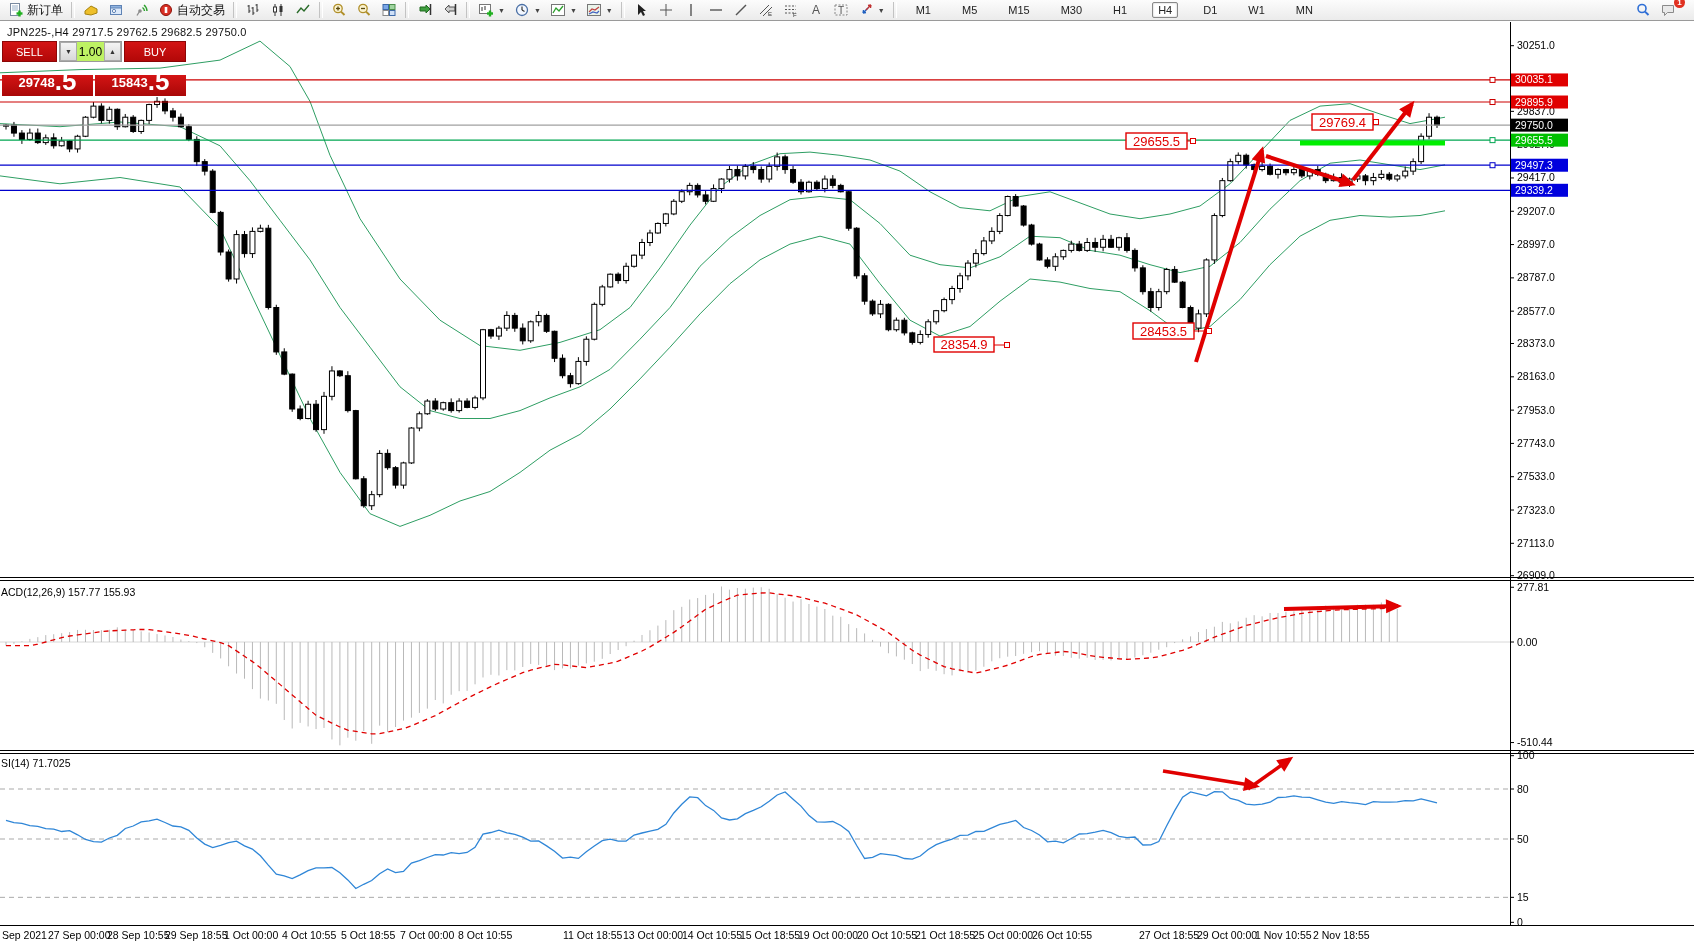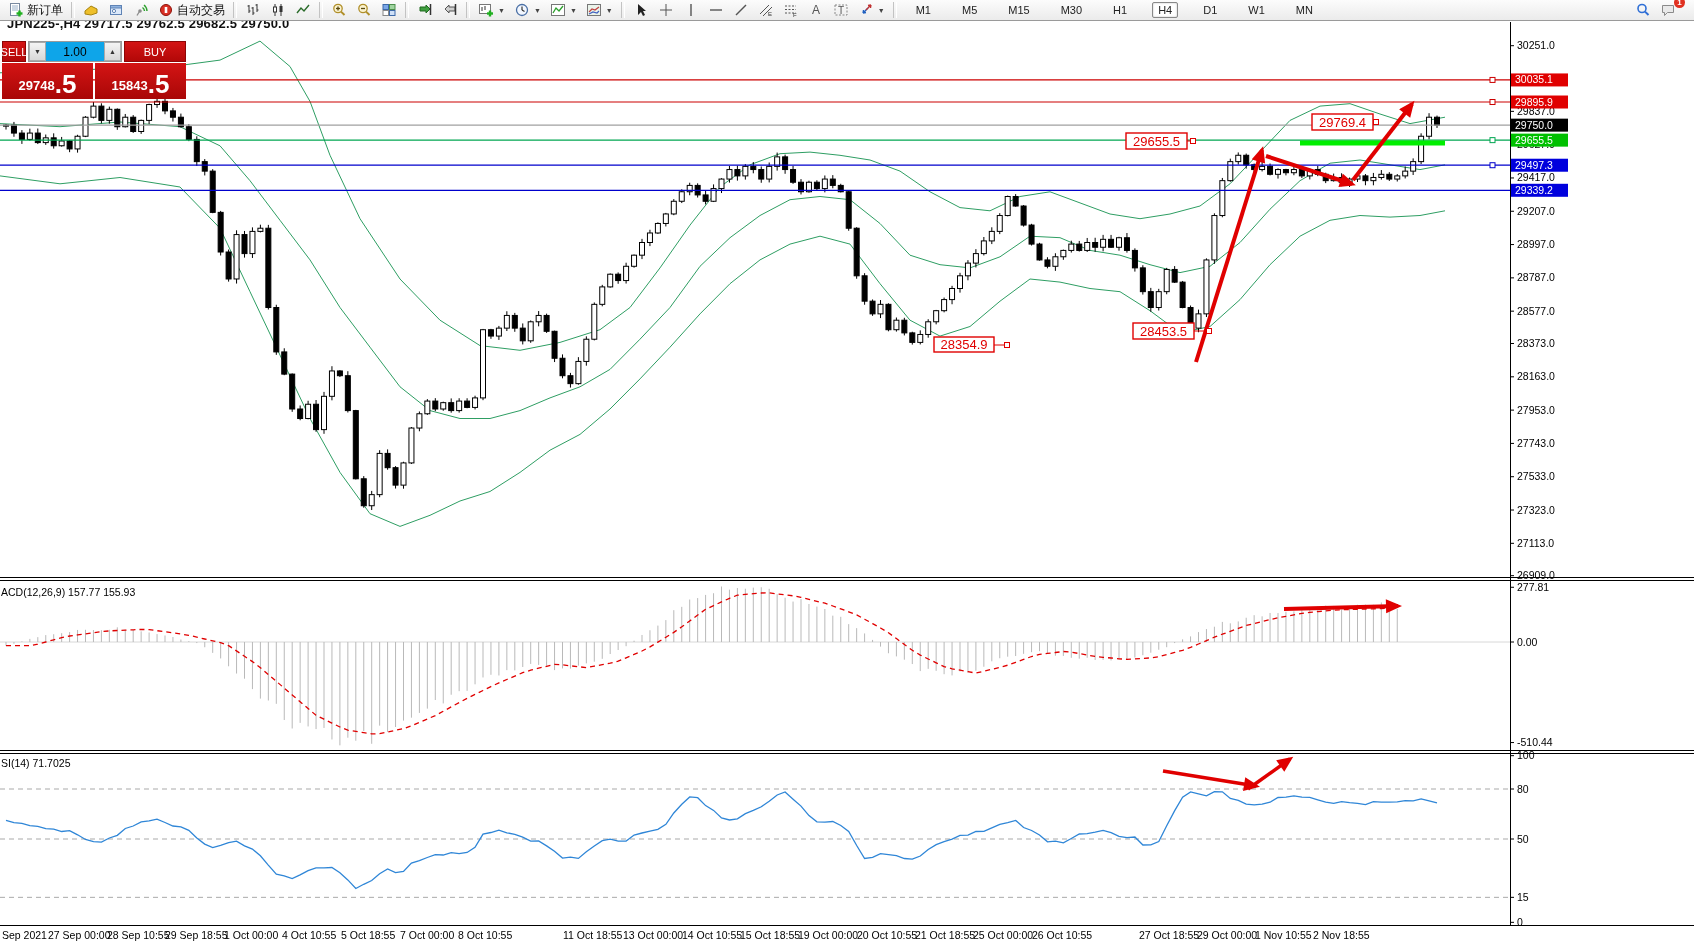--- a/index.html
+++ b/index.html
@@ -7,31 +7,31 @@
   svg text{font-family:"Liberation Sans",sans-serif}
   .toolbar{position:absolute;top:0;left:0;width:1694px;height:21px;background:linear-gradient(#fcfcfc,#ebebeb);border-bottom:1px solid #9a9a9a;display:flex;align-items:center;padding:0 4px;box-sizing:border-box;z-index:6}
   .tb-group{display:flex;align-items:center;gap:1px}
   .tbtn{height:18px;display:flex;align-items:center;gap:3px;padding:0 3px;font-size:12px;color:#111;border:1px solid transparent;border-radius:2px}
   .sep{width:2px;height:16px;border-left:1px solid #c3c3c3;border-right:1px solid #fff;margin:0 4px}
   .caret{font-size:7px;color:#444;margin-left:1px}
   .tf-btn{font-size:11px;color:#222;padding:1px 5px;margin:0 9px;border:1px solid transparent;border-radius:2px}
   .tf-btn.active{background:#fff;border:1px solid #888;box-shadow:inset 0 0 2px #bbb}
   .spacer{flex:1}
   .badge{position:absolute;top:-4px;right:-6px;background:#e03020;color:#fff;font-size:8px;min-width:11px;height:11px;border-radius:6px;text-align:center;line-height:11px;font-weight:bold}
-  .chart-header{position:absolute;left:7px;top:16px;font-size:13px;font-weight:700;color:#111;z-index:4;letter-spacing:.2px}
+  .chart-header{position:absolute;left:7px;top:26px;font-size:11px;font-weight:400;color:#111;z-index:4;letter-spacing:.2px}
   
   .ticket{position:absolute;left:2px;top:41px;width:184px;z-index:5;font-family:"Liberation Sans",sans-serif}
   .ticket-row1{display:flex;height:21px;gap:2px}
   .btn-red{background:linear-gradient(#d41414,#b20808);color:#fff;font-size:11px;display:flex;align-items:center;justify-content:center;border:1px solid #8c0606;box-sizing:border-box}
-  .sell-btn{width:24px}
+  .sell-btn{width:55px}
   .buy-btn{width:62px}
-  .vol-box{flex:1;display:flex;background:#0ea5e9;border:1px solid #9a9a9a;box-sizing:border-box}
+  .vol-box{flex:1;display:flex;background:#bef264;border:1px solid #9a9a9a;box-sizing:border-box}
   .vol-spin{width:15px;background:linear-gradient(#f4f4f4,#d8d8d8);border:1px solid #aaa;font-size:7px;color:#333;display:flex;align-items:center;justify-content:center}
   .vol-val{flex:1;font-size:12px;color:#000;display:flex;align-items:center;justify-content:center}
-  .ticket-row2{display:flex;height:36px;margin-top:1px;gap:2px}
+  .ticket-row2{display:flex;height:21px;margin-top:13px;gap:2px}
   .price-box{flex:1;background:linear-gradient(#d41414,#a90707);color:#fff;display:flex;align-items:flex-end;justify-content:center;padding-bottom:2px}
   .p-small{font-size:13px;font-weight:bold;line-height:22px}
   .p-big{font-size:26px;font-weight:bold;line-height:26px}
   .icon16{width:16px;height:16px;display:block}
 </style>
 </head>
 <body>
 
 <div class="toolbar">
   <div class="tb-group">

